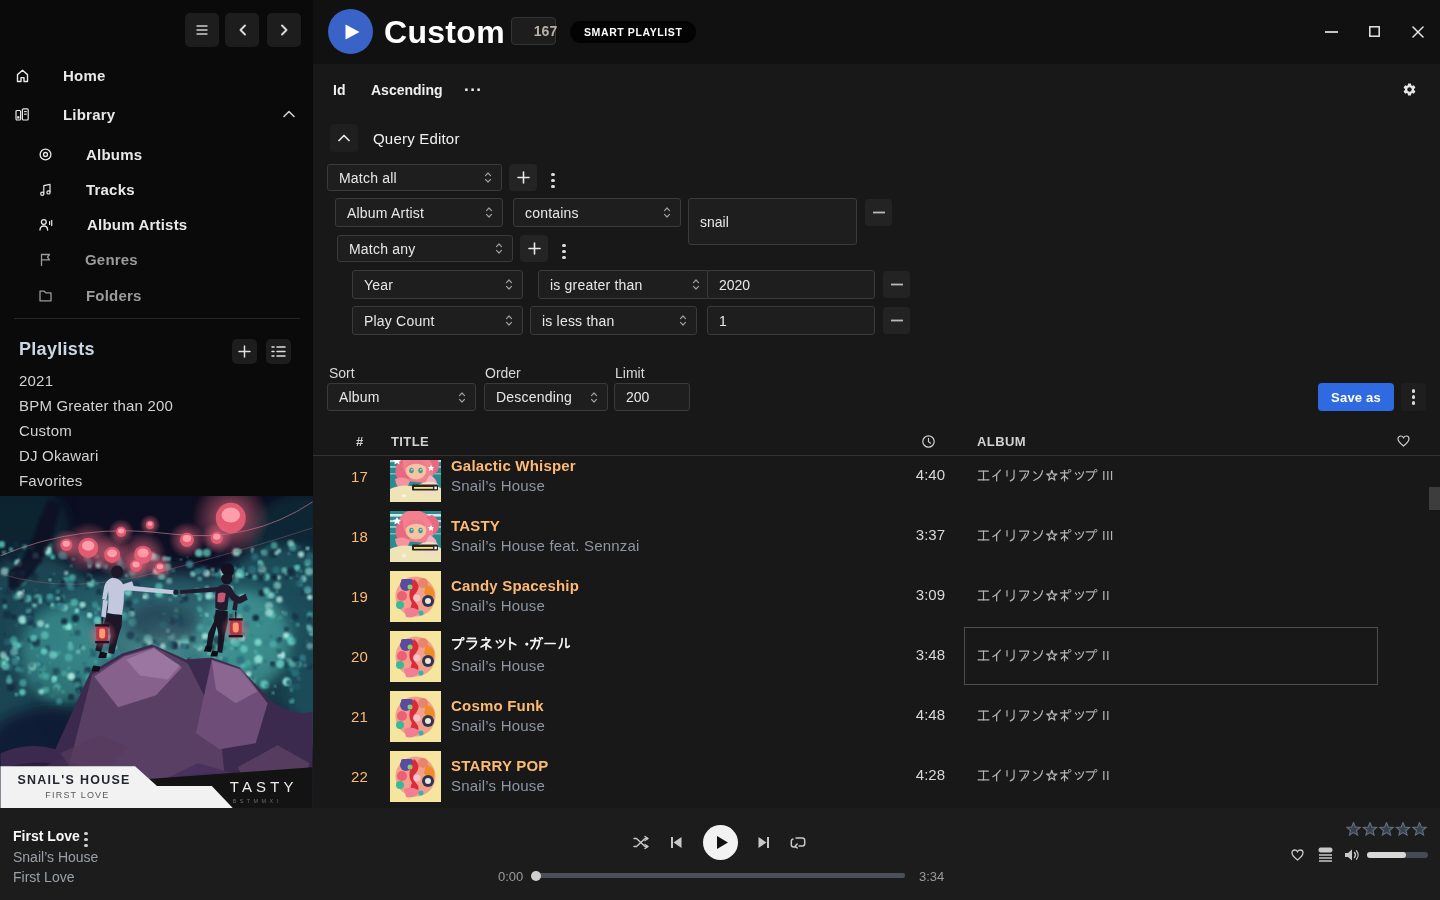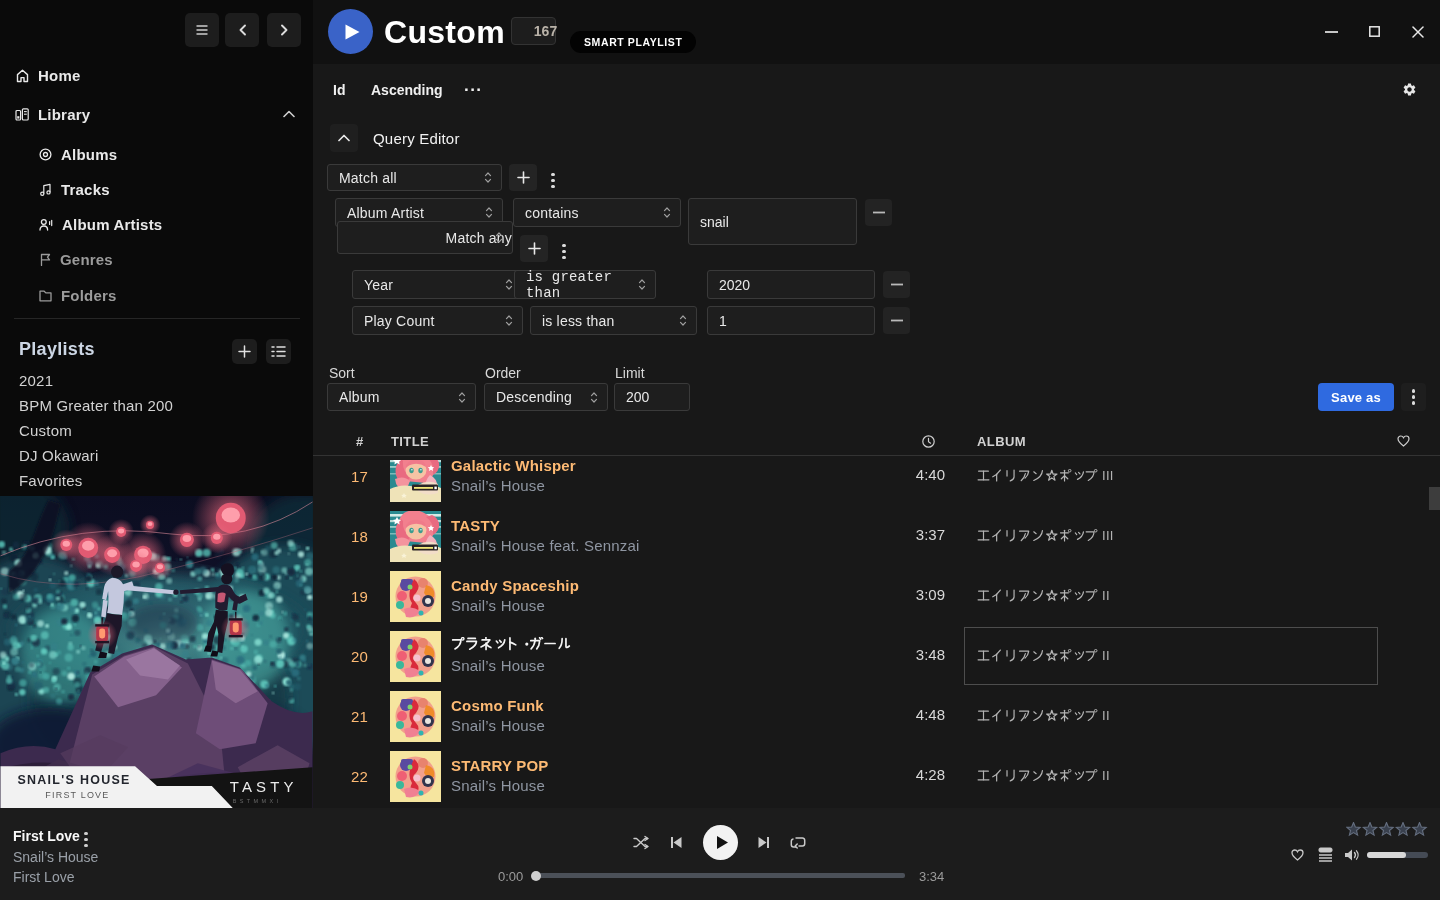--- a/index.html
+++ b/index.html
@@ -9,39 +9,39 @@
 #app { position:relative; width:1440px; height:900px; }
 
 
 #sidebar { position:absolute; left:0; top:0; width:313px; height:808px; background:#0a0a0a; z-index:5; }
 .sbtn { position:absolute; width:34px; height:34px; background:#1d1d1d; border-radius:5px;
   display:flex; align-items:center; justify-content:center; }
 #search { position:absolute; left:14px; top:13px; width:162px; height:34px; background:#191919;
   border:1px solid #2d2d2d; border-radius:5px; display:flex; align-items:center; }
 #search .ph { color:#6f6f6f; font-size:15px; margin-left:9px; letter-spacing:.3px;}
 .navitem { position:absolute; display:flex; align-items:center; color:#e9e9e9; font-size:15px;
-  font-weight:bold; letter-spacing:.2px;}
+  font-weight:bold; letter-spacing:.2px;gap:25px;}
 .navitem svg { margin-right:9px; }
 .subitem { left:39px; }
 .dim { color:#9b9b9b; }
 #divider { position:absolute; left:14px; top:318px; width:286px; height:1px; background:#262626; }
 #plhead { position:absolute; left:19px; top:339px; color:#ccd6e4; font-size:18px; font-weight:bold; letter-spacing:.3px;}
 .plitem { position:absolute; left:19px; color:#d2d2d2; font-size:15px; letter-spacing:.2px;}
 .plbtn { width:25px; height:25px; }
 
 
 #main { position:absolute; left:313px; top:0; width:1127px; height:808px; background:#181818; }
 #topbar { position:absolute; left:0; top:0; width:1127px; height:64px; background:#111111; }
 #playbig { position:absolute; left:15px; top:9px; width:45px; height:45px; border-radius:50%;
   background:#3a63c8; display:flex; align-items:center; justify-content:center; }
 #title { position:absolute; left:71px; top:14px; color:#fff; font-size:32px; font-weight:bold; letter-spacing:.3px;}
 #chip167 { position:absolute; left:198px; top:17px; width:45px; height:28px; background:#1d1d1d;
   border:1px solid #333; border-radius:4px; color:#b9b2a8; font-size:14px; font-weight:bold;
   display:flex; align-items:center; justify-content:center;padding-left:24px; }
-#smartpl { position:absolute; left:257px; top:31px; height:22px; padding:8px 14px; background:#030303;
+#smartpl { position:absolute; left:257px; top:21px; height:22px; padding:8px 14px; background:#030303;
   border-radius:11px; color:#fff; font-size:10.5px; font-weight:bold; letter-spacing:.6px;
   display:flex; align-items:center; }
 .winbtn { position:absolute; top:22px; color:#e8e8e8; }
 
 #toolrow { position:absolute; left:0; top:64px; width:1127px; height:40px; }
 #toolrow .t { position:absolute; top:18px; color:#f0f0f0; font-size:14px; font-weight:bold; }
 
 
 .qe-collapse { position:absolute; left:17px; top:124px; width:28px; height:28px; background:#1f1f1f; border-radius:4px;
   display:flex; align-items:center; justify-content:center;}
@@ -1122,21 +1122,21 @@
           </svg>
         </div>
         <div class="inp" style="left:375px; top:198px; width:169px; height:47px;">
           <span class="lbl">snail</span>
         </div>
         <div class="minusbtn" style="left:552px; top:199px;">
           <svg width="12" height="3" viewBox="0 0 12 3">
             <line x1="0" y1="1.5" x2="12" y2="1.5" stroke="#b9b9b9" stroke-width="1.8"></line>
           </svg>
         </div>
-        <div class="sel" style="left:24px; top:221px; width:176px; height:33px;justify-content:flex-end;">
+        <div class="sel" style="left:24px; top:235px; width:176px; height:27px;">
           <span class="lbl">Match any</span>
       <svg class="ud" width="8" height="13" viewBox="0 0 8 13">
             <path d="M1.5 4.6 L4 2 L6.5 4.6" fill="none" stroke="#a0a0a0" stroke-width="1.2" stroke-linecap="round" stroke-linejoin="round"></path>
             <path d="M1.5 8.4 L4 11 L6.5 8.4" fill="none" stroke="#a0a0a0" stroke-width="1.2" stroke-linecap="round" stroke-linejoin="round"></path>
           </svg>
         </div>
         <div class="plusbtn" style="left:207px; top:235px;">
           <svg width="13" height="13" viewBox="0 0 13 13">
             <g stroke="#e8e8e8" stroke-width="1.6" stroke-linecap="round">
               <line x1="6.5" y1="1" x2="6.5" y2="12"></line>
@@ -1149,21 +1149,21 @@
           <i></i>
           <i></i>
         </div>
         <div class="sel" style="left:39px; top:270px; width:171px; height:29px;">
           <span class="lbl">Year</span>
       <svg class="ud" width="8" height="13" viewBox="0 0 8 13">
             <path d="M1.5 4.6 L4 2 L6.5 4.6" fill="none" stroke="#a0a0a0" stroke-width="1.2" stroke-linecap="round" stroke-linejoin="round"></path>
             <path d="M1.5 8.4 L4 11 L6.5 8.4" fill="none" stroke="#a0a0a0" stroke-width="1.2" stroke-linecap="round" stroke-linejoin="round"></path>
           </svg>
         </div>
-        <div class="sel" style="left:201px; top:270px; width:142px; height:29px;font-family:Liberation Mono, monospace;">
+        <div class="sel" style="left:225px; top:270px; width:172px; height:29px;">
           <span class="lbl">is greater than</span>
       <svg class="ud" width="8" height="13" viewBox="0 0 8 13">
             <path d="M1.5 4.6 L4 2 L6.5 4.6" fill="none" stroke="#a0a0a0" stroke-width="1.2" stroke-linecap="round" stroke-linejoin="round"></path>
             <path d="M1.5 8.4 L4 11 L6.5 8.4" fill="none" stroke="#a0a0a0" stroke-width="1.2" stroke-linecap="round" stroke-linejoin="round"></path>
           </svg>
         </div>
         <div class="inp" style="left:394px; top:270px; width:168px; height:29px;">
           <span class="lbl">2020</span>
         </div>
         <div class="minusbtn" style="left:570px; top:271px;">

